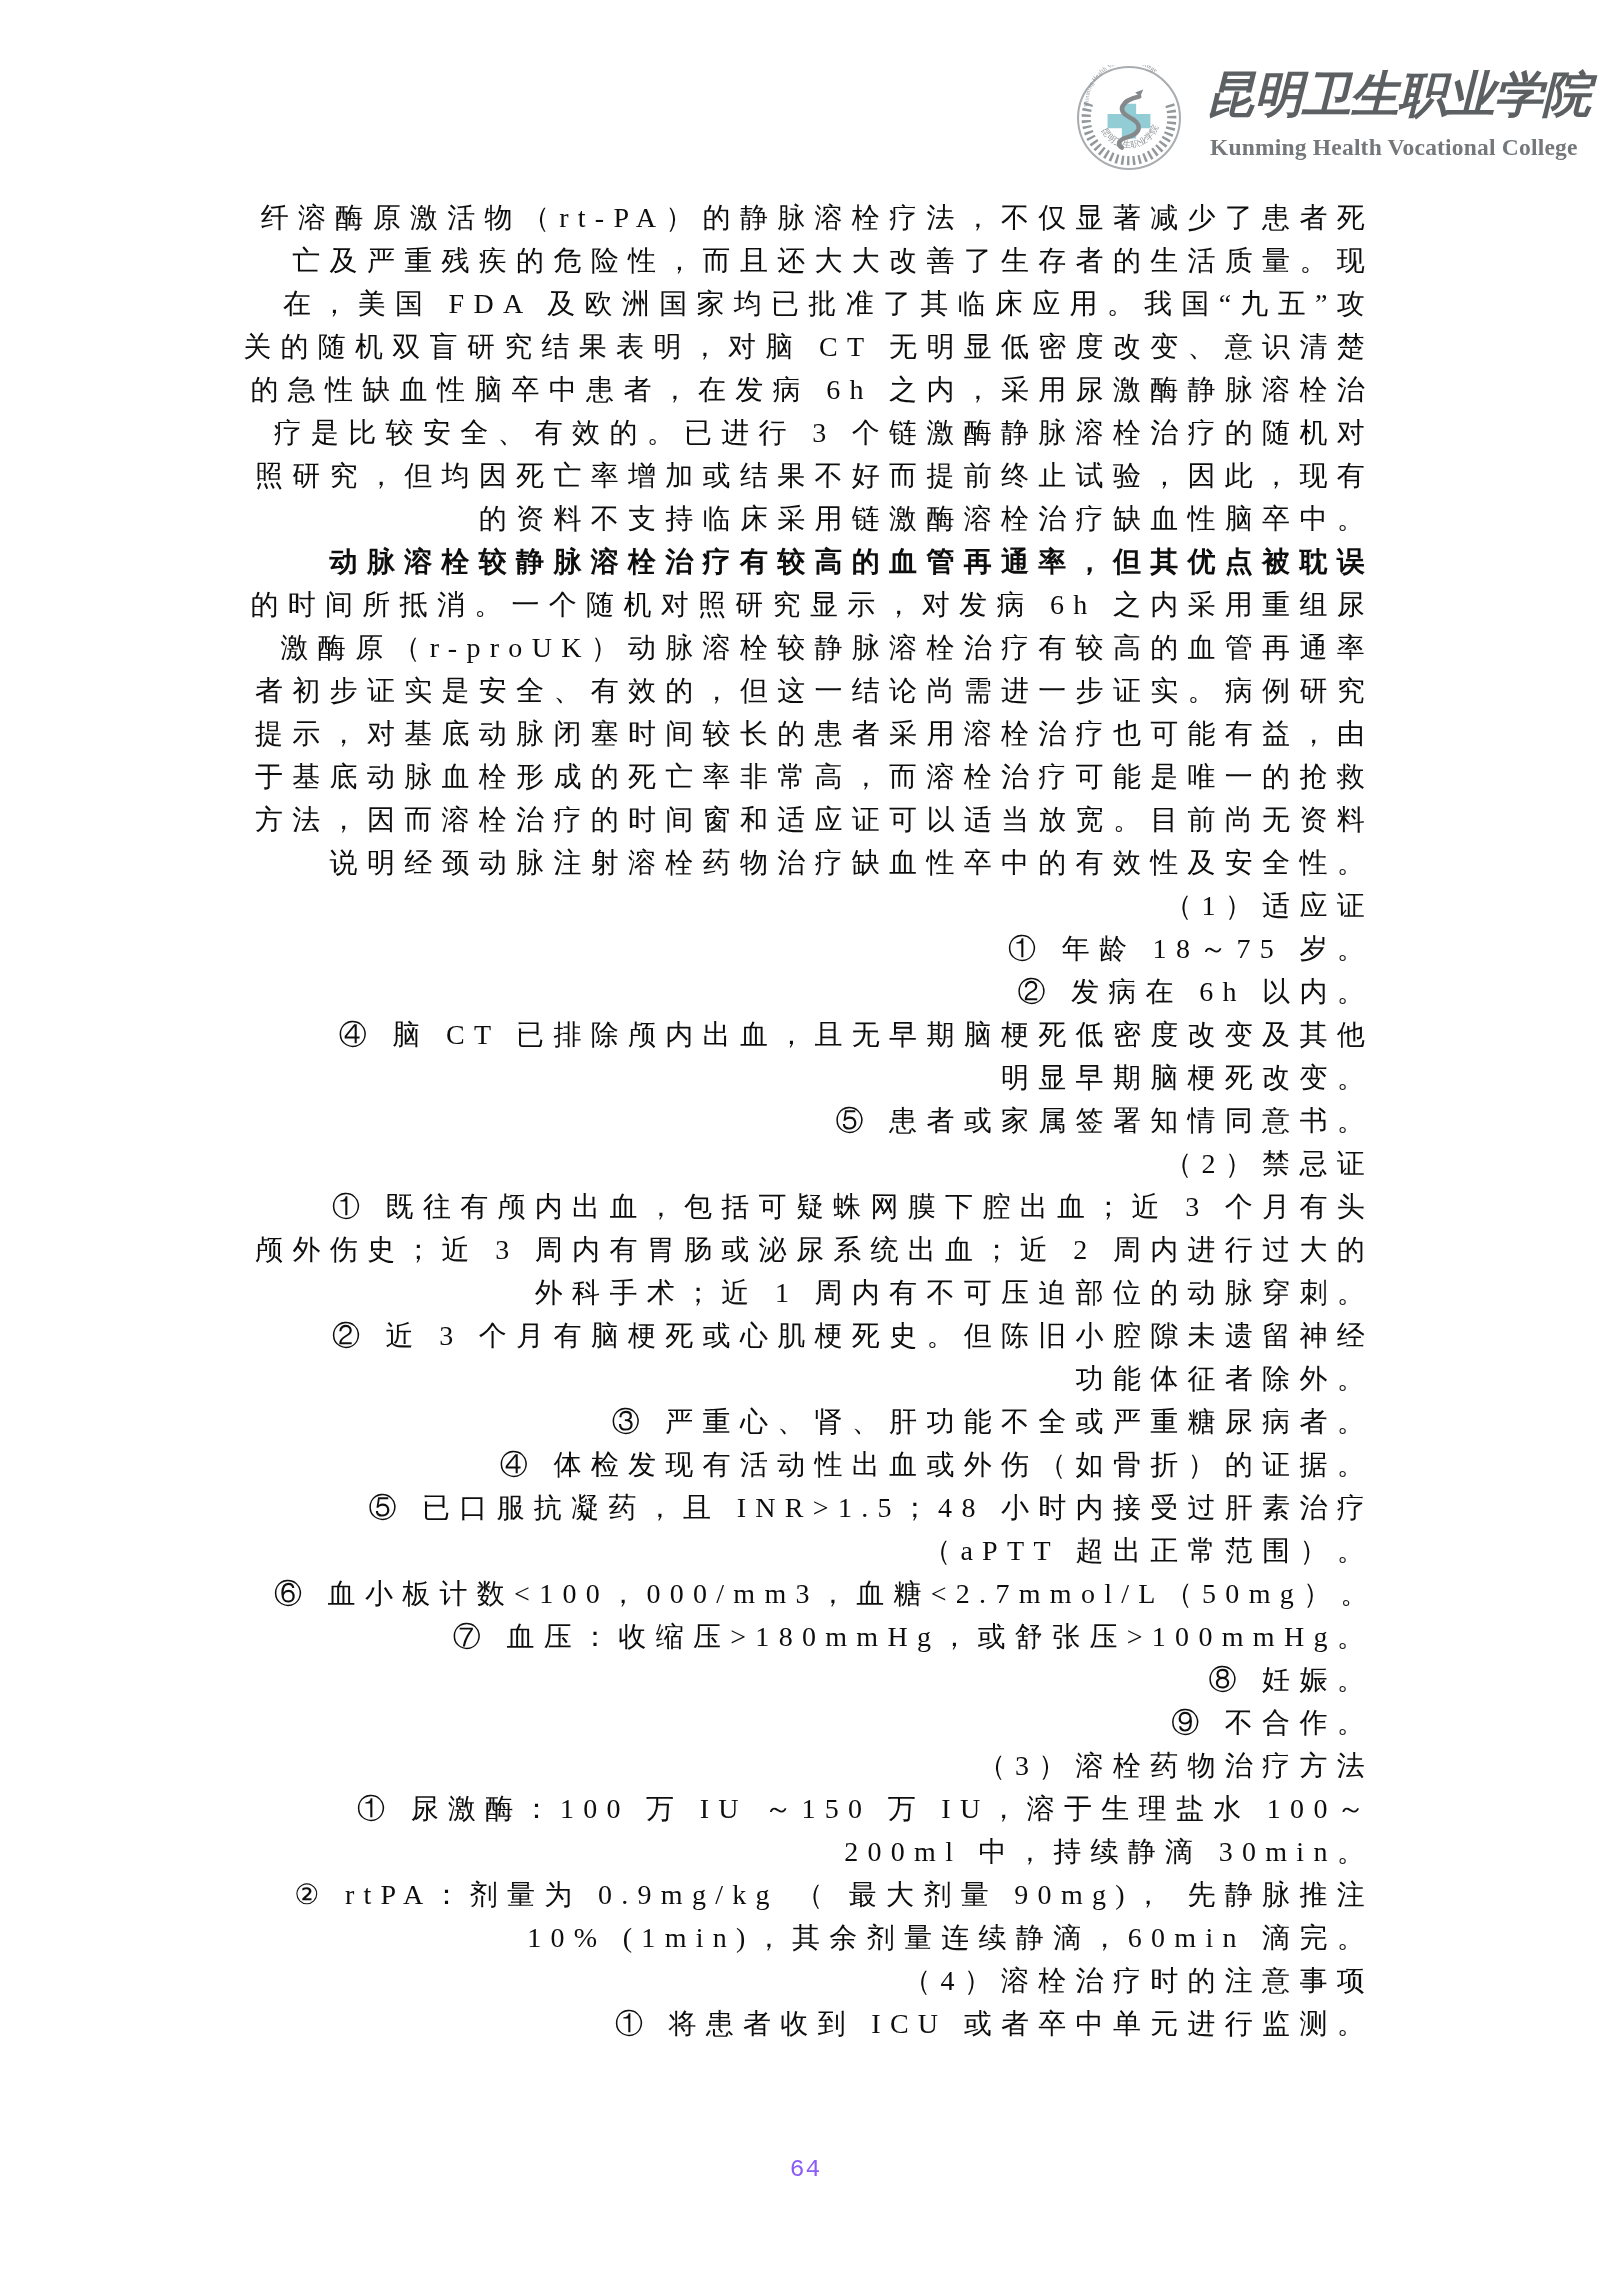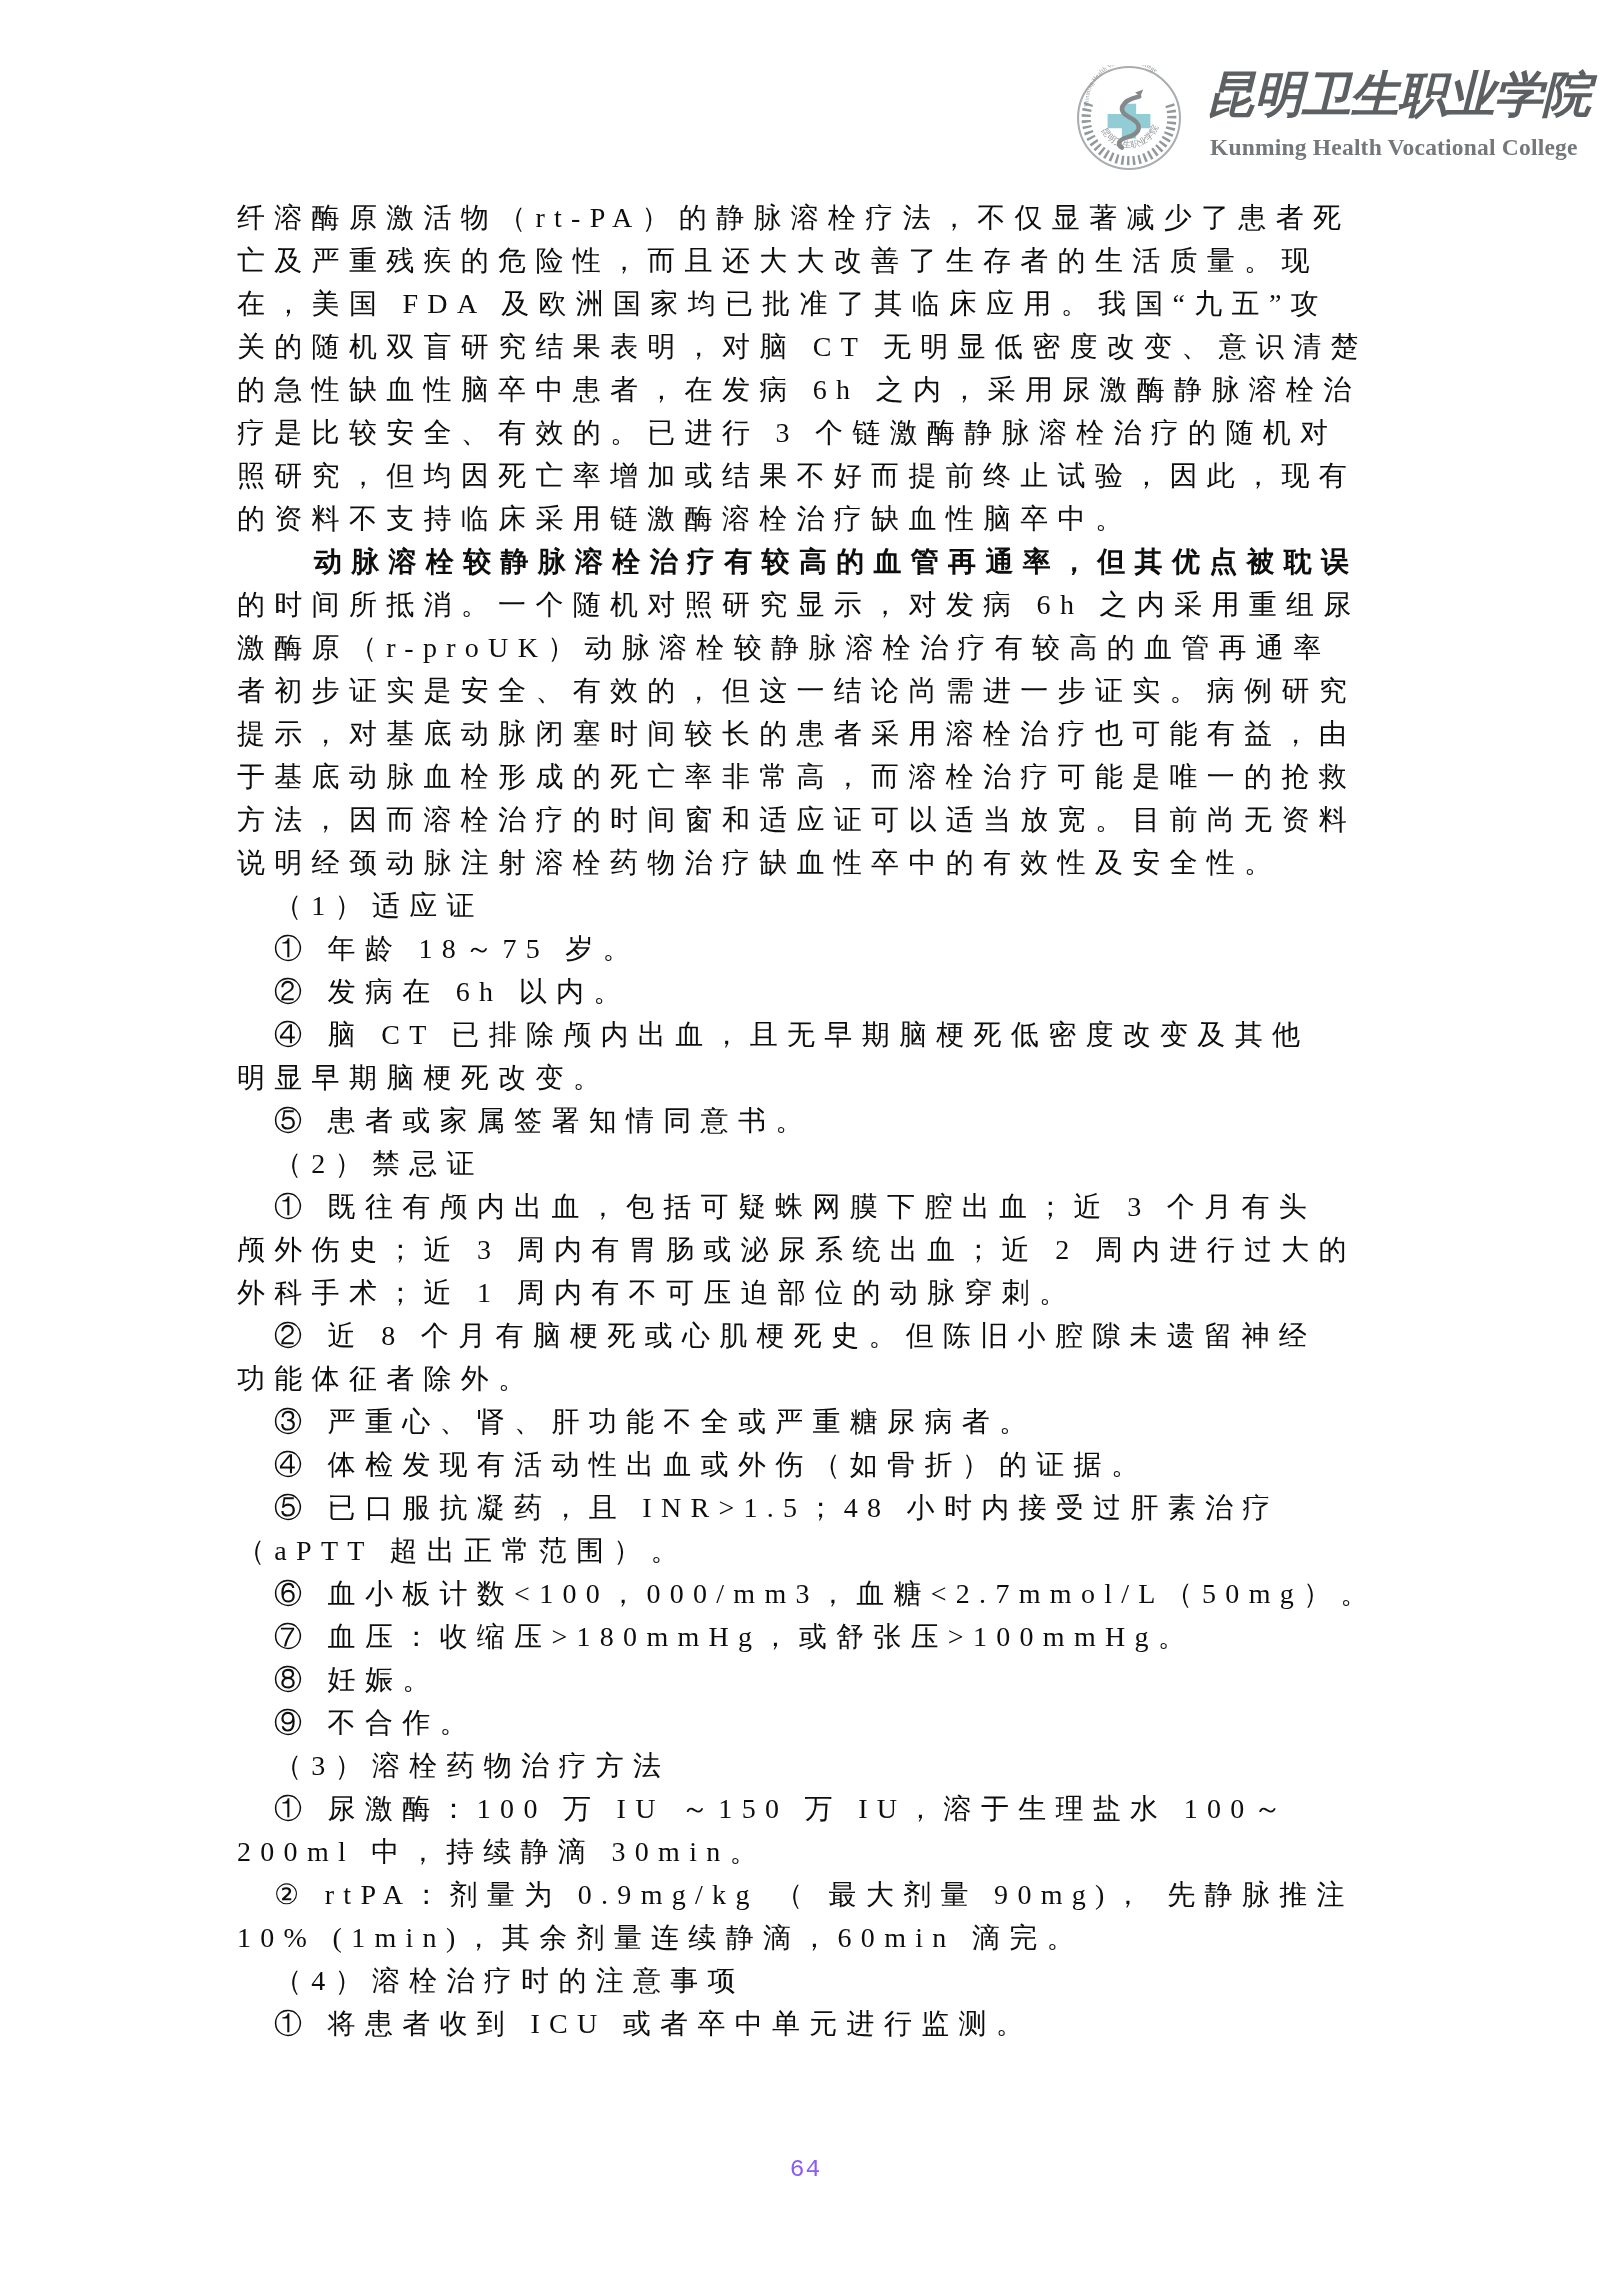--- a/index.html
+++ b/index.html
@@ -31,20 +31,21 @@
   .logo-en {
     position: absolute; left: 1210px; top: 131px; width: 392px; height: 33px;
     font-size: 23.5px; line-height: 33px; color: #74787b;
     font-weight: bold; letter-spacing: 0.2px; white-space: nowrap;
   }
 
   
   .text-block {
     position: absolute; left: 237px; top: 196px; width: 1137px;
     color: #0e0e0e;
+    text-align: right;
   }
   .line {
     height: 43px;
     line-height: 43px;
     font-size: 28px;
     letter-spacing: 9.3px;
     white-space: pre;
   }
   .ind0 { padding-left: 0; }
   .ind1 { padding-left: 37px; }
@@ -113,21 +114,21 @@
       <div class="line ind1">（1）适应证</div>
       <div class="line ind1">① 年龄 18～75 岁。</div>
       <div class="line ind1">② 发病在 6h 以内。</div>
       <div class="line ind1">④ 脑 CT 已排除颅内出血，且无早期脑梗死低密度改变及其他</div>
       <div class="line ind0">明显早期脑梗死改变。</div>
       <div class="line ind1">⑤ 患者或家属签署知情同意书。</div>
       <div class="line ind1">（2）禁忌证</div>
       <div class="line ind1">① 既往有颅内出血，包括可疑蛛网膜下腔出血；近 3 个月有头</div>
       <div class="line ind0">颅外伤史；近 3 周内有胃肠或泌尿系统出血；近 2 周内进行过大的</div>
       <div class="line ind0">外科手术；近 1 周内有不可压迫部位的动脉穿刺。</div>
-      <div class="line ind1">② 近 8 个月有脑梗死或心肌梗死史。但陈旧小腔隙未遗留神经</div>
+      <div class="line ind1">② 近 3 个月有脑梗死或心肌梗死史。但陈旧小腔隙未遗留神经</div>
       <div class="line ind0">功能体征者除外。</div>
       <div class="line ind1">③ 严重心、肾、肝功能不全或严重糖尿病者。</div>
       <div class="line ind1">④ 体检发现有活动性出血或外伤（如骨折）的证据。</div>
       <div class="line ind1">⑤ 已口服抗凝药，且 INR&gt;1.5；48 小时内接受过肝素治疗</div>
       <div class="line ind0">（aPTT 超出正常范围）。</div>
       <div class="line ind1">⑥ 血小板计数&lt;100，000/mm3，血糖&lt;2.7mmol/L（50mg）。</div>
       <div class="line ind1">⑦ 血压：收缩压&gt;180mmHg，或舒张压&gt;100mmHg。</div>
       <div class="line ind1">⑧ 妊娠。</div>
       <div class="line ind1">⑨ 不合作。</div>
       <div class="line ind1">（3）溶栓药物治疗方法</div>

